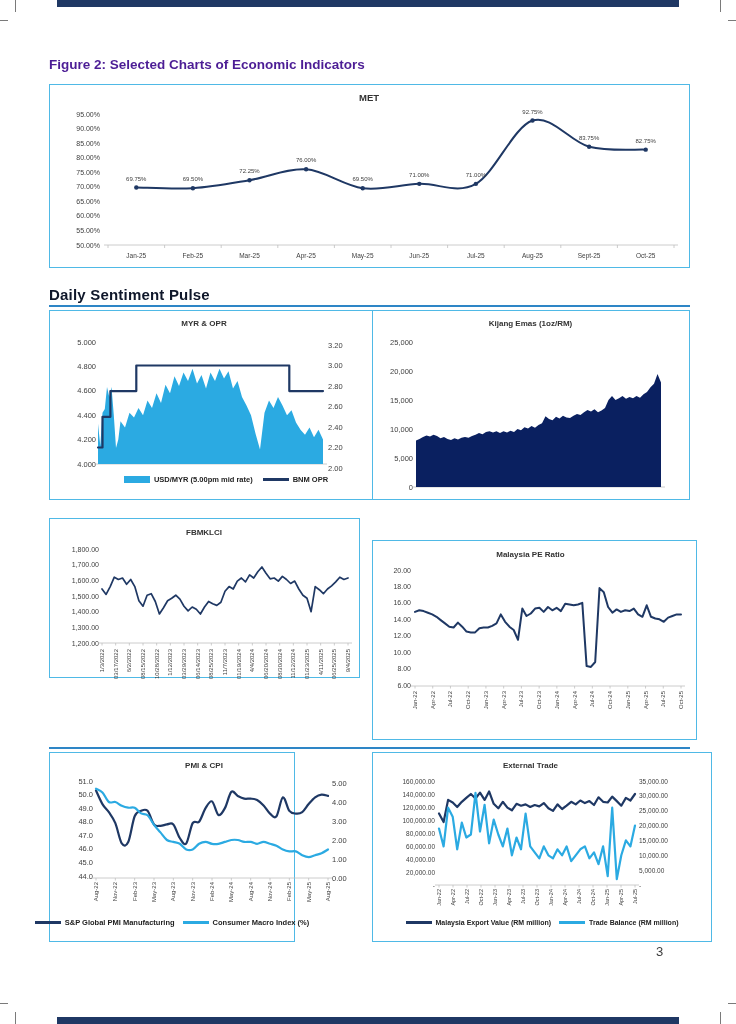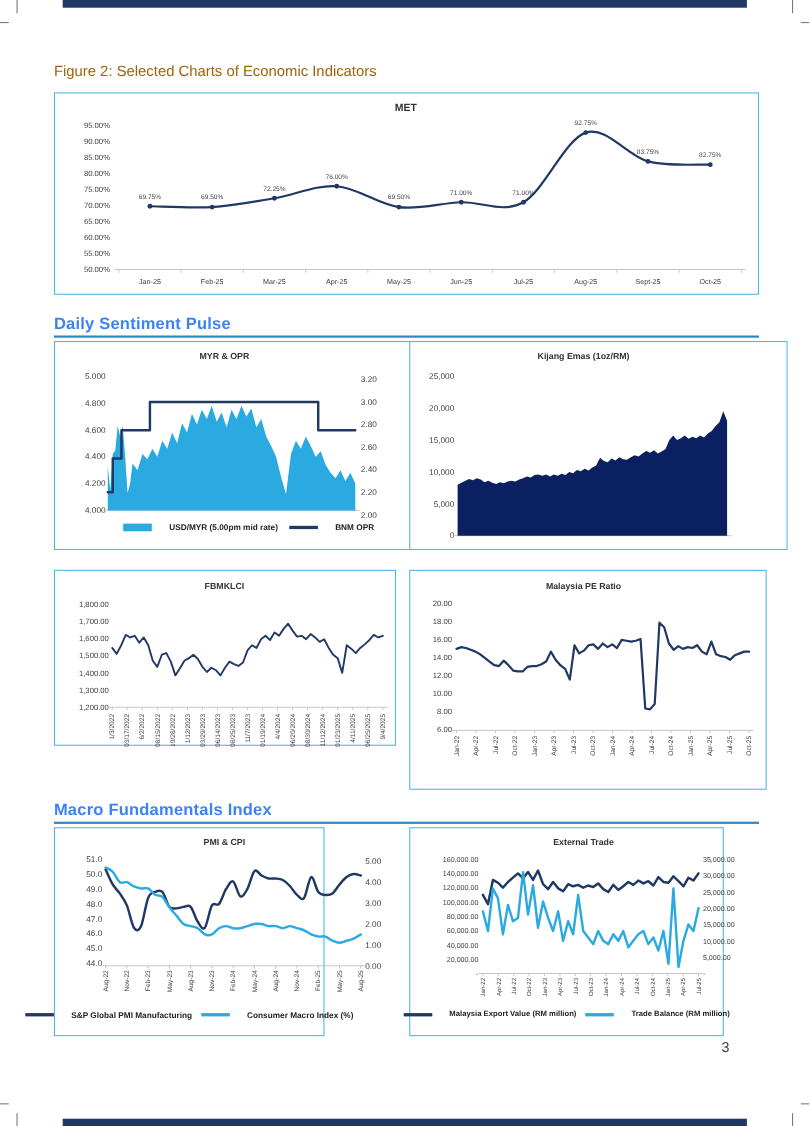--- a/index.html
+++ b/index.html
@@ -1,26 +1,26 @@
 <!DOCTYPE html>
 <html><head>
 <meta charset="utf-8">
 <style>
   html,body{margin:0;padding:0;background:#fff;}
   body{font-family:"Liberation Sans",sans-serif;}
   .page{position:relative;width:736px;height:1024px;background:#fff;overflow:hidden;}
   .hbar{position:absolute;left:57px;width:622px;height:7px;background:#1F3864;}
   .crop{position:absolute;background:#7a7a7a;}
-  .fig-title{position:absolute;left:49px;top:57px;font-size:13.5px;font-weight:normal;color:#a16207;}
-  .sec-title{position:absolute;left:49px;font-size:15px;font-weight:bold;color:#3b82f6;letter-spacing:.2px;}
+  .fig-title{position:absolute;left:49px;top:57px;font-size:13.5px;font-weight:bold;color:#4c1d95;}
+  .sec-title{position:absolute;left:49px;font-size:15px;font-weight:bold;color:#0f172a;letter-spacing:.2px;}
   .sec-rule{position:absolute;left:49px;width:641px;height:2px;background:#2E86C6;}
   .chart-box{position:absolute;border:1.5px solid #4FB9E6;background:#fff;box-sizing:border-box;}
   .chart-box svg{position:absolute;left:0;top:0;display:block;}
   .legend{position:absolute;left:0;right:0;display:flex;justify-content:center;align-items:center;gap:14px;font-size:7.5px;font-weight:600;color:#222;}
-  .leg-item{display:flex;align-items:center;gap:16px;white-space:nowrap;}
+  .leg-item{display:flex;align-items:center;gap:4px;white-space:nowrap;}
   .sw-area{display:inline-block;width:26px;height:7px;}
   .sw-line{display:inline-block;width:26px;height:2.5px;}
   .page-num{position:absolute;left:656px;top:944px;font-size:13px;color:#404040;}
 </style>
 </head>
 <body>
 
 <div class="page">
 
   <div class="hbar" style="top:0;"></div>
@@ -33,21 +33,20 @@
   <div class="crop" style="left:15px;bottom:0;width:1px;height:12px;"></div>
   <div class="crop" style="left:0;bottom:20px;width:8px;height:1px;"></div>
   <div class="crop" style="left:720px;bottom:0;width:1px;height:12px;"></div>
   <div class="crop" style="right:0;bottom:20px;width:8px;height:1px;"></div>
 
   <div class="fig-title">Figure 2: Selected Charts of Economic Indicators</div>
 
   <div class="sec-title" style="top:286px;">Daily Sentiment Pulse</div>
   <div class="sec-rule" style="top:305px;"></div>
 
-  <div class="sec-title" style="top:728px;">Macro Fundamentals Index</div>
   <div class="sec-rule" style="top:747px;"></div>
 
   <div class="chart-box" style="left:49px;top:84px;width:641px;height:184px;">
     <svg id="svg-met" width="638" height="181" viewBox="0 0 638 181">
         <text x="319" y="16" text-anchor="middle" font-size="9.5" font-weight="600" fill="#333">MET</text>
         <text x="50" y="31.5" text-anchor="end" font-size="7" fill="#404040">95.00%</text>
         <text x="50" y="46.05555555555556" text-anchor="end" font-size="7" fill="#404040">90.00%</text>
         <text x="50" y="60.611111111111114" text-anchor="end" font-size="7" fill="#404040">85.00%</text>
         <text x="50" y="75.16666666666667" text-anchor="end" font-size="7" fill="#404040">80.00%</text>
         <text x="50" y="89.72222222222221" text-anchor="end" font-size="7" fill="#404040">75.00%</text>
@@ -127,21 +126,21 @@
           <span class="sw-area" style="background: rgb(43, 170, 226);"></span>
           <span>USD/MYR (5.00pm mid rate)</span>
         </span>
         <span class="leg-item">
           <span class="sw-line" style="background: rgb(31, 56, 100);"></span>
           <span>BNM OPR</span>
         </span>
       </div>
   </div>
 
-  <div class="chart-box" style="left:372px;top:310px;width:344px;height:190px;">
+  <div class="chart-box" style="left:372px;top:310px;width:318px;height:190px;">
     <svg id="svg-kijang" width="315" height="187" viewBox="0 0 315 187">
         <text x="157.5" y="15" text-anchor="middle" font-size="8" font-weight="600" fill="#333">Kijang Emas (1oz/RM)</text>
         <text x="40" y="33.5" text-anchor="end" font-size="7.5" fill="#404040">25,000</text>
         <text x="40" y="62.5" text-anchor="end" font-size="7.5" fill="#404040">20,000</text>
         <text x="40" y="91.5" text-anchor="end" font-size="7.5" fill="#404040">15,000</text>
         <text x="40" y="120.5" text-anchor="end" font-size="7.5" fill="#404040">10,000</text>
         <text x="40" y="149.5" text-anchor="end" font-size="7.5" fill="#404040">5,000</text>
         <text x="40" y="178.5" text-anchor="end" font-size="7.5" fill="#404040">0</text>
         <line x1="39" y1="176" x2="292" y2="176" stroke="#BFBFBF" stroke-width="0.8"></line>
         <path d="M43.0,129.6L46.5,127.9L50.0,126.1L53.5,124.4L57.0,125.5L60.5,123.8L64.0,125.0L67.5,127.3L71.0,126.1L74.5,127.9L78.0,129.0L81.5,127.3L85.0,128.4L88.5,126.7L92.0,126.1L95.5,126.7L99.0,125.0L102.5,123.8L106.0,122.1L109.5,123.2L113.0,120.9L116.5,120.3L120.0,121.5L123.5,120.3L127.0,122.1L130.5,120.3L134.0,121.5L137.5,119.7L141.0,120.9L144.5,118.0L148.0,119.2L151.5,116.3L155.0,117.4L158.5,115.1L162.0,116.8L165.5,113.9L169.0,112.2L172.5,105.2L176.0,108.1L179.5,109.3L183.0,105.8L186.5,107.6L190.0,104.7L193.5,106.4L197.0,107.0L200.5,104.7L204.0,102.9L207.5,104.1L211.0,101.2L214.5,98.9L218.0,100.6L221.5,98.3L225.0,101.2L228.5,99.4L232.0,97.1L235.5,89.0L239.0,84.9L242.5,89.0L246.0,87.3L249.5,84.9L253.0,87.8L256.5,86.1L260.0,87.3L263.5,84.9L267.0,86.7L270.5,83.2L274.0,80.9L277.5,76.2L281.0,72.8L284.5,62.9L288.0,71.6L288.0,176L43.0,176Z" fill="#0A2060" stroke="none"></path>
@@ -194,21 +193,21 @@
         <line x1="270.66666666666663" y1="124" x2="270.66666666666663" y2="126.5" stroke="#BFBFBF" stroke-width="0.8"></line>
         <text x="272.66666666666663" y="130" text-anchor="end" font-size="6" fill="#404040" transform="rotate(-90 272.66666666666663 130)">4/11/2025</text>
         <line x1="284.33333333333337" y1="124" x2="284.33333333333337" y2="126.5" stroke="#BFBFBF" stroke-width="0.8"></line>
         <text x="286.33333333333337" y="130" text-anchor="end" font-size="6" fill="#404040" transform="rotate(-90 286.33333333333337 130)">06/25/2025</text>
         <line x1="298" y1="124" x2="298" y2="126.5" stroke="#BFBFBF" stroke-width="0.8"></line>
         <text x="300" y="130" text-anchor="end" font-size="6" fill="#404040" transform="rotate(-90 300 130)">9/4/2025</text>
         <path d="M52.0,70.0L56.1,75.4L60.2,67.6L64.3,58.2L68.4,60.5L72.5,59.0L76.6,65.3L80.7,60.5L84.8,67.6L88.9,81.7L93.0,87.2L97.1,76.2L101.2,74.7L105.3,82.5L109.4,95.0L113.5,88.8L117.6,81.7L121.7,79.3L125.8,76.2L129.9,80.1L134.0,87.2L138.1,91.9L142.2,88.0L146.3,90.3L150.4,95.0L154.5,88.0L158.6,82.5L162.7,84.8L166.8,86.4L170.9,83.3L175.0,72.3L179.1,67.6L183.2,70.0L187.3,62.1L191.4,59.0L195.5,62.9L199.6,55.9L203.7,59.0L207.8,52.7L211.9,48.0L216.0,54.3L220.1,59.8L224.2,59.0L228.3,62.1L232.4,57.4L236.5,60.5L240.6,64.5L244.7,62.1L248.8,70.0L252.9,76.2L257.0,79.3L261.1,92.7L265.2,67.6L269.3,70.7L273.4,74.7L277.5,70.0L281.6,66.8L285.7,62.9L289.8,58.2L293.9,60.5L298.0,59.0" fill="none" stroke="#1F3864" stroke-width="1.7" stroke-linejoin="round" stroke-linecap="round"></path>
       </svg>
   </div>
 
-  <div class="chart-box" style="left:372px;top:518px;width:325px;height:200px;padding-left:24px;">
+  <div class="chart-box" style="left:372px;top:540px;width:325px;height:200px;padding-left:24px;">
     <svg id="svg-pe" width="315" height="197" viewBox="0 0 315 197">
         <text x="157.5" y="16" text-anchor="middle" font-size="8" font-weight="600" fill="#333">Malaysia PE Ratio</text>
         <text x="38" y="31.5" text-anchor="end" font-size="7" fill="#404040">20.00</text>
         <text x="38" y="47.92857142857143" text-anchor="end" font-size="7" fill="#404040">18.00</text>
         <text x="38" y="64.35714285714286" text-anchor="end" font-size="7" fill="#404040">16.00</text>
         <text x="38" y="80.78571428571429" text-anchor="end" font-size="7" fill="#404040">14.00</text>
         <text x="38" y="97.21428571428572" text-anchor="end" font-size="7" fill="#404040">12.00</text>
         <text x="38" y="113.64285714285714" text-anchor="end" font-size="7" fill="#404040">10.00</text>
         <text x="38" y="130.07142857142856" text-anchor="end" font-size="7" fill="#404040">8.00</text>
         <text x="38" y="146.5" text-anchor="end" font-size="7" fill="#404040">6.00</text>
@@ -301,21 +300,21 @@
           <span class="sw-line" style="background: rgb(31, 56, 100);"></span>
           <span>S&amp;P Global PMI Manufacturing</span>
         </span>
         <span class="leg-item">
           <span class="sw-line" style="background: rgb(43, 170, 226);"></span>
           <span>Consumer Macro Index (%)</span>
         </span>
       </div>
   </div>
 
-  <div class="chart-box" style="left:372px;top:752px;width:286px;height:190px;">
+  <div class="chart-box" style="left:372px;top:752px;width:340px;height:190px;">
     <svg id="svg-ext" width="315" height="187" viewBox="0 0 315 187">
         <text x="157.5" y="15" text-anchor="middle" font-size="8" font-weight="600" fill="#333">External Trade</text>
         <text x="62" y="30.5" text-anchor="end" font-size="6.5" fill="#404040">160,000.00</text>
         <text x="62" y="43.5" text-anchor="end" font-size="6.5" fill="#404040">140,000.00</text>
         <text x="62" y="56.5" text-anchor="end" font-size="6.5" fill="#404040">120,000.00</text>
         <text x="62" y="69.5" text-anchor="end" font-size="6.5" fill="#404040">100,000.00</text>
         <text x="62" y="82.5" text-anchor="end" font-size="6.5" fill="#404040">80,000.00</text>
         <text x="62" y="95.5" text-anchor="end" font-size="6.5" fill="#404040">60,000.00</text>
         <text x="62" y="108.5" text-anchor="end" font-size="6.5" fill="#404040">40,000.00</text>
         <text x="62" y="121.5" text-anchor="end" font-size="6.5" fill="#404040">20,000.00</text>

